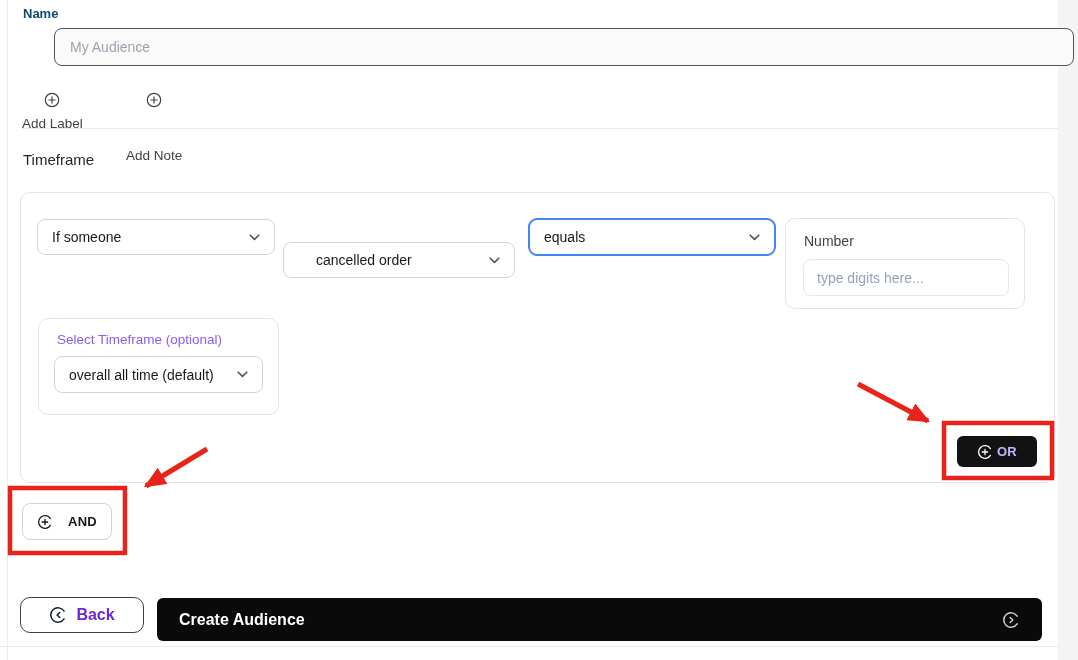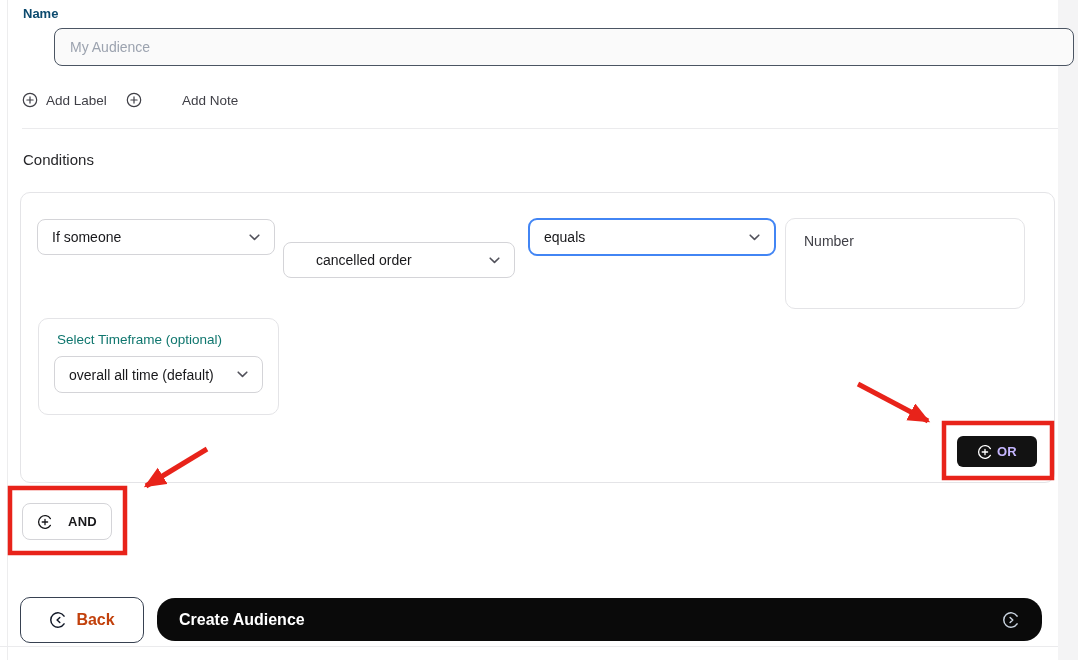--- a/index.html
+++ b/index.html
@@ -9,21 +9,21 @@
   .right-strip{position:absolute;right:0;top:0;width:20px;height:660px;background:#f4f4f5;}
 
   .name-label{position:absolute;left:23px;top:6px;font-size:13px;font-weight:bold;color:#0c4a6e;}
   .name-input{position:absolute;left:22px;top:28px;width:1020px;height:38px;box-sizing:border-box;
     border:1px solid #4b5563;border-radius:8px;background:#fafafa;padding:0 15px;
     font-size:14px;color:#18181b;font-family:inherit;outline:none;margin-left:32px;}
   .name-input::placeholder{color:#9ca3af;}
 
   .add-btn{position:absolute;top:92px;display:flex;align-items:center;gap:8px;
     font-size:13.5px;color:#3f3f46;cursor:pointer;background:none;border:none;padding:0;
-    font-family:inherit;}
+    font-family:inherit;flex-direction:column;}
   .add-label-btn{left:22px;}
   .add-note-btn{left:126px;gap:40px;}
 
   .divider{position:absolute;left:22px;top:128px;width:1036px;height:1px;background:#ebebed;}
   .conditions-title{position:absolute;left:23px;top:151px;font-size:15px;color:#27272a;}
 
   .panel{position:absolute;left:20px;top:192px;width:1035px;height:291px;box-sizing:border-box;
     border:1px solid #e4e4e7;border-radius:10px;background:#fff;}
 
   .select{position:absolute;display:flex;align-items:center;justify-content:space-between;
@@ -37,34 +37,34 @@
   .group-card{position:absolute;box-sizing:border-box;border:1px solid #e4e4e7;border-radius:10px;background:#fff;}
   .number-card{left:785px;top:218px;width:240px;height:91px;}
   .group-label{position:absolute;left:18px;font-size:14px;color:#3f3f46;}
   .number-card .group-label{top:14px;}
   .number-input{position:absolute;left:17px;top:40px;width:206px;height:37px;box-sizing:border-box;
     border:1px solid #e2e8f0;border-radius:8px;padding:0 13px;font-size:14px;color:#18181b;
     font-family:inherit;outline:none;background:#fff;}
   .number-input::placeholder{color:#94a3b8;}
 
   .timeframe-card{left:38px;top:318px;width:241px;height:97px;}
-  .timeframe-card .group-label{top:13px;font-size:13.5px;color:#0f766e;}
+  .timeframe-card .group-label{top:13px;font-size:13.5px;color:#8b5cf6;}
 
   .or-btn{position:absolute;left:957px;top:436px;width:80px;height:31px;background:#121212;
     border:none;border-radius:6px;display:flex;align-items:center;justify-content:center;gap:4px;
     color:#c4b5fd;font-size:13px;font-weight:bold;cursor:pointer;font-family:inherit;letter-spacing:.3px;}
   .and-btn{position:absolute;left:22px;top:503px;width:90px;height:37px;background:#fff;
     border:1px solid #d4d4d8;border-radius:8px;display:flex;align-items:center;justify-content:center;gap:15px;
     color:#18181b;font-size:13px;font-weight:bold;cursor:pointer;font-family:inherit;letter-spacing:.3px;}
 
-  .back-btn{position:absolute;left:20px;top:597px;width:124px;height:46px;background:#fff;
+  .back-btn{position:absolute;left:20px;top:597px;width:124px;height:36px;background:#fff;
     border:1.5px solid #374151;border-radius:10px;display:flex;align-items:center;justify-content:center;gap:9px;
-    font-size:16px;font-weight:bold;color:#c2410c;cursor:pointer;font-family:inherit;}
+    font-size:16px;font-weight:bold;color:#6d28d9;cursor:pointer;font-family:inherit;}
   .create-btn{position:absolute;left:157px;top:598px;width:885px;height:43px;background:#0a0a0a;
-    border:none;border-radius:18px;display:flex;align-items:center;justify-content:space-between;
+    border:none;border-radius:6px;display:flex;align-items:center;justify-content:space-between;
     color:#fff;font-size:16px;font-weight:bold;padding:0 22px;box-sizing:border-box;cursor:pointer;
     font-family:inherit;}
   .bottom-line{position:absolute;left:0;top:646px;width:1058px;height:1px;background:#ebebed;}
 
   .icon{display:inline-flex;flex:0 0 auto;}
   .annotations{position:absolute;left:0;top:0;pointer-events:none;}
 </style>
 </head>
 <body>
 
@@ -89,21 +89,21 @@
       <svg width="16" height="16" viewBox="0 0 16 16" fill="none" stroke="#3f3f46" stroke-width="1.2" stroke-linecap="round">
         <circle cx="8" cy="8" r="6.7"></circle>
           <path d="M4.9 8h6.2M8 4.9v6.2"></path>
       </svg>
     </span>
     <span>Add Note</span>
   </button>
 
   <div class="divider"></div>
 
-  <div class="conditions-title">Conditions</div>
+  <div class="conditions-title">Timeframe</div>
 
   <div class="panel"></div>
 
   <div class="select sel-subject">
     <span>If someone</span>
     <span class="icon">
       <svg width="11" height="7" viewBox="0 0 11 7" fill="none" stroke="#52525b" stroke-width="1.6" stroke-linecap="round" stroke-linejoin="round">
           <path d="M1.2 1.2 5.5 5.4 9.8 1.2"></path>
         </svg>
     </span>
@@ -122,20 +122,21 @@
     <span>equals</span>
     <span class="icon">
       <svg width="11" height="7" viewBox="0 0 11 7" fill="none" stroke="#52525b" stroke-width="1.6" stroke-linecap="round" stroke-linejoin="round">
           <path d="M1.2 1.2 5.5 5.4 9.8 1.2"></path>
         </svg>
     </span>
   </div>
 
   <div class="group-card number-card">
     <div class="group-label">Number</div>
+    <input class="number-input" type="text" placeholder="type digits here..." style="">
   </div>
 
   <div class="group-card timeframe-card">
     <div class="group-label">Select Timeframe (optional)</div>
   </div>
   <div class="select sel-timeframe">
     <span>overall all time (default)</span>
     <span class="icon">
       <svg width="11" height="7" viewBox="0 0 11 7" fill="none" stroke="#52525b" stroke-width="1.6" stroke-linecap="round" stroke-linejoin="round">
           <path d="M1.2 1.2 5.5 5.4 9.8 1.2"></path>

